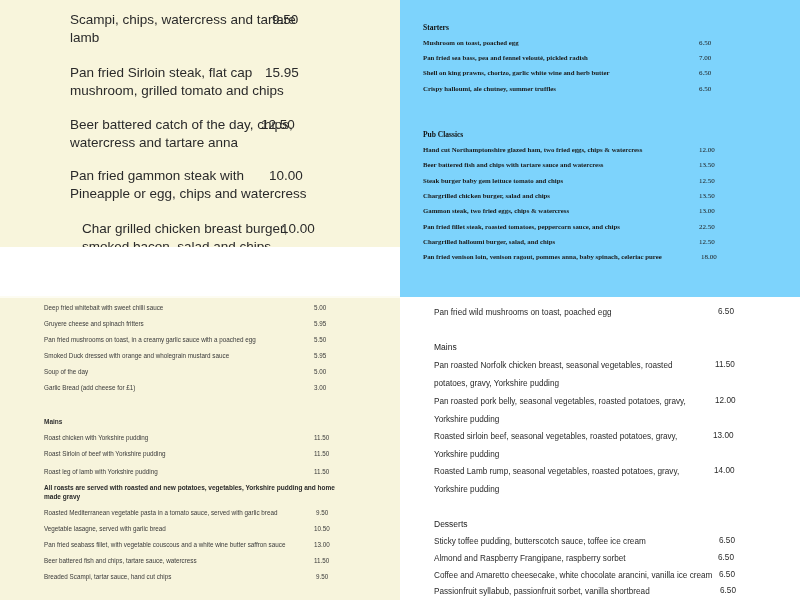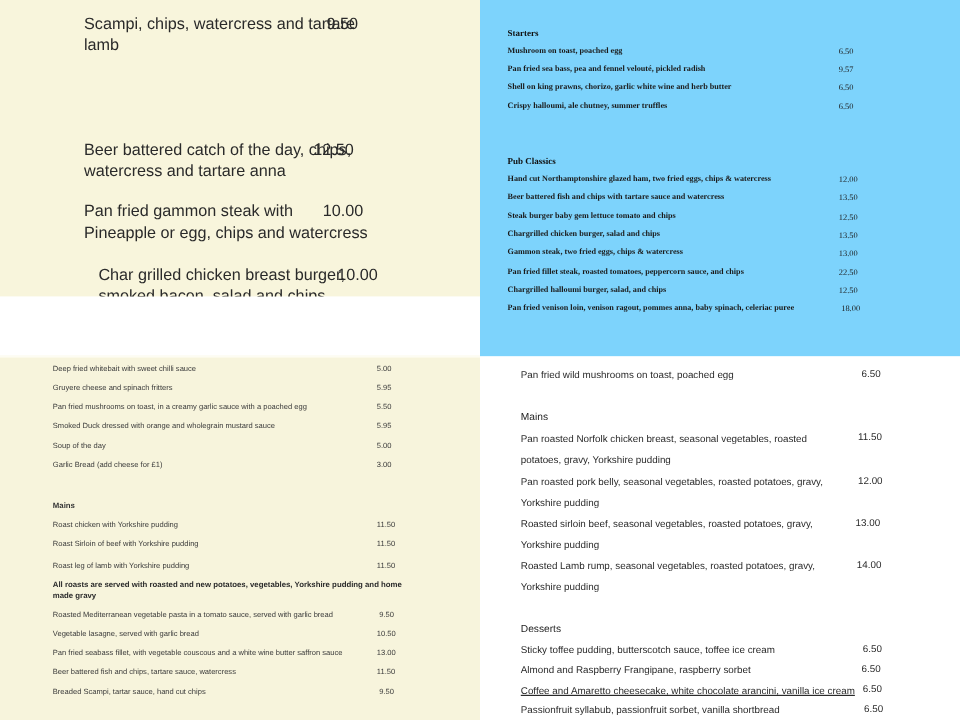--- a/index.html
+++ b/index.html
@@ -35,20 +35,25 @@
 </style>
 </head>
 <body>
 
 <div class="panel" id="tl">
   <div class="item" style="top:11px;">
     <div class="desc1">Scampi, chips, watercress and tartare</div>
     <div>lamb</div>
     <span class="price" style="left:202px;">9.50</span>
   </div>
+  <div class="item" style="top:64px;">
+    <div class="desc1">Pan fried Sirloin steak, flat cap</div>
+    <div>mushroom, grilled tomato and chips</div>
+    <span class="price" style="left:195px;">15.95</span>
+  </div>
   <div class="item" style="top:116px;">
     <div class="desc1">Beer battered catch of the day, chips,</div>
     <div>watercress and tartare anna</div>
     <span class="price" style="left:191px;">12.50</span>
   </div>
   <div class="item" style="top:167px;">
     <div class="desc1">Pan fried gammon steak with</div>
     <div>Pineapple or egg, chips and watercress</div>
     <span class="price" style="left:199px;">10.00</span>
   </div>
@@ -60,21 +65,21 @@
   <div class="item" style="top:272px;">
     <div class="desc1">Lincolnshire sausages and mash,</div>
     <div>seasonal vegetables</div>
     <span class="price" style="left:204px;">4.41</span>
   </div>
 </div>
 
 <div class="panel" id="tr">
   <div class="heading" style="top:23px;">Starters</div>
   <div class="row" style="top:39px;"><span>Mushroom on toast, poached egg</span><span class="price">6.50</span></div>
-  <div class="row" style="top:54px;"><span>Pan fried sea bass, pea and fennel velouté, pickled radish</span><span class="price">9.57</span></div>
+  <div class="row" style="top:54px;"><span>Pan fried sea bass, pea and fennel velouté, pickled radish</span><span class="price">7.00</span></div>
   <div class="row" style="top:69px;"><span>Shell on king prawns, chorizo, garlic white wine and herb butter</span><span class="price">6.50</span></div>
   <div class="row" style="top:85px;"><span>Crispy halloumi, ale chutney, summer truffles</span><span class="price">6.50</span></div>
 
   <div class="heading" style="top:130px;">Pub Classics</div>
   <div class="row" style="top:146px;"><span>Hand cut Northamptonshire glazed ham, two fried eggs, chips &amp; watercress</span><span class="price">12.00</span></div>
   <div class="row" style="top:161px;"><span>Beer battered fish and chips with tartare sauce and watercress</span><span class="price">13.50</span></div>
   <div class="row" style="top:177px;"><span>Steak burger baby gem lettuce tomato and chips</span><span class="price">12.50</span></div>
   <div class="row" style="top:192px;"><span>Chargrilled chicken burger, salad and chips</span><span class="price">13.50</span></div>
   <div class="row" style="top:207px;"><span>Gammon steak, two fried eggs, chips &amp; watercress</span><span class="price">13.00</span></div>
   <div class="row" style="top:223px;"><span>Pan fried fillet steak, roasted tomatoes, peppercorn sauce, and chips</span><span class="price">22.50</span></div>
@@ -134,21 +139,21 @@
 
   <div class="heading" style="top:222px;text-align:center;">Desserts</div>
   <div class="row" style="top:239px;">
     <span class="line">Sticky toffee pudding, butterscotch sauce, toffee ice cream</span>
     <span class="price" style="left:285px;">6.50</span>
   </div>
   <div class="row" style="top:256px;">
     <span class="line">Almond and Raspberry Frangipane, raspberry sorbet</span>
     <span class="price" style="left:284px;">6.50</span>
   </div>
-  <div class="row" style="top:273px;text-decoration:underline;">
+  <div class="row" style="top:273px;">
     <span class="line">Coffee and Amaretto cheesecake, white chocolate arancini, vanilla ice cream</span>
     <span class="price" style="left:285px;">6.50</span>
   </div>
   <div class="row" style="top:289px;">
     <span class="line">Passionfruit syllabub, passionfruit sorbet, vanilla shortbread</span>
     <span class="price" style="left:286px;">6.50</span>
   </div>
 </div>
 
 </body></html>

